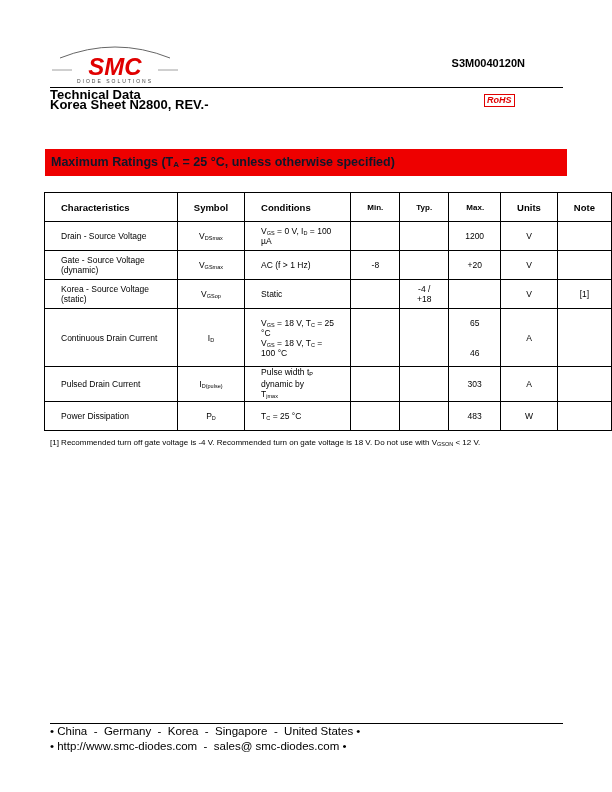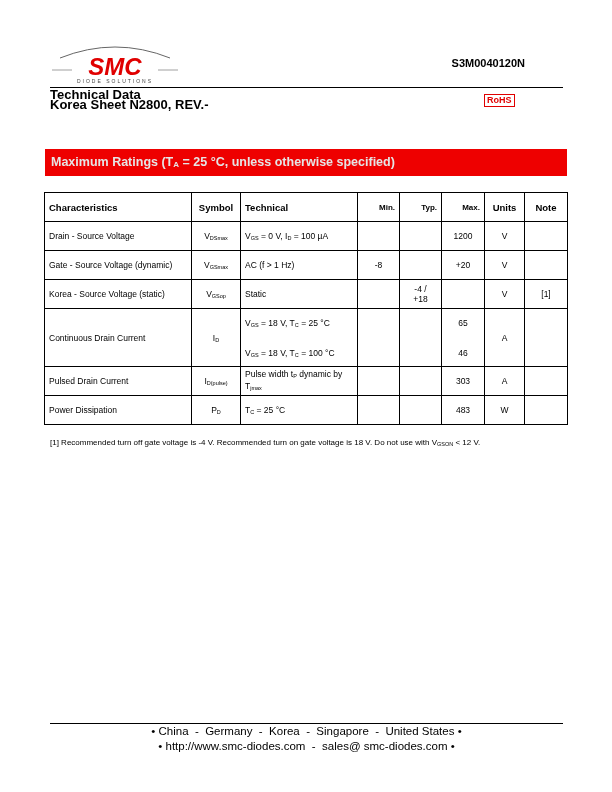--- a/index.html
+++ b/index.html
@@ -2,35 +2,35 @@
 <html><head>
 <meta charset="utf-8">
 <style>
   html,body{margin:0;padding:0;background:#fff;}
   body{width:612px;height:792px;position:relative;font-family:"Liberation Sans",sans-serif;color:#000;overflow:hidden;}
   .abs{position:absolute;}
   #logo{left:52px;top:40px;width:126px;height:46px;}
   #part-number{left:400px;top:57px;width:125px;text-align:right;font-weight:bold;font-size:11px;}
   #header-rule{left:50px;top:87px;width:513px;height:1px;background:#000;}
   #doc-info{left:50px;top:90px;font-size:13px;font-weight:bold;line-height:10px;}
-  #rohs{left:484px;top:94px;border:1.5px solid #e00000;color:#e00000;font-weight:bold;font-size:9px;padding:0 2px;line-height:11px;}
-  #section-banner{left:45px;top:149px;width:522px;height:27px;background:#ee0000;color:#e5e5e5;font-weight:bold;font-size:12.5px;line-height:27px;padding-left:6px;box-sizing:border-box;}
+  #rohs{left:484px;top:94px;border:1.5px solid #e00000;color:#e00000;font-weight:bold;font-size:9px;padding:0 2px;line-height:11px;font-style:italic;}
+  #section-banner{left:45px;top:149px;width:522px;height:27px;background:#ee0000;color:#0f172a;font-weight:bold;font-size:12.5px;line-height:27px;padding-left:6px;box-sizing:border-box;}
   #section-banner sub{font-size:8px;vertical-align:-1px;}
   table#ratings{position:absolute;left:44px;top:192px;border-collapse:collapse;font-size:8.5px;table-layout:fixed;}
-  #ratings td,#ratings th{border:1px solid #000;padding:0 4px;height:28px;vertical-align:middle;}
+  #ratings td,#ratings th{border:1px solid #000;padding:0 16px;height:28px;vertical-align:middle;}
   #ratings th{font-weight:bold;font-size:9.5px;}
   #ratings th.sm{font-size:8px;text-align:right;}
   .c{text-align:center;}
   .l{text-align:left;}
   sub{font-size:5.5px;vertical-align:-1px;}
   .tall{height:57px !important;}
   .stack{display:flex;flex-direction:column;justify-content:space-between;height:40px;}
   #footnote{left:50px;top:438px;font-size:8px;}
   #footer-rule{left:50px;top:723px;width:513px;height:1px;background:#000;}
-  #footer{left:50px;top:724px;width:513px;text-align:center;font-size:11.5px;line-height:15px;}
+  #footer{left:50px;top:724px;width:513px;font-size:11.5px;line-height:15px;}
 </style>
 </head>
 <body>
 
 <div id="logo" class="abs">
   <svg width="126" height="46" viewBox="0 0 126 46">
     <path d="M8 18 Q63 -4 118 18" stroke="#666" stroke-width="1" fill="none"></path>
     <line x1="0" y1="30" x2="20" y2="30" stroke="#888" stroke-width="0.8"></line>
     <line x1="106" y1="30" x2="126" y2="30" stroke="#888" stroke-width="0.8"></line>
     <text x="63" y="35" text-anchor="middle" font-family="Liberation Sans, sans-serif" font-weight="bold" font-size="24" fill="#e00000" font-style="italic">SMC</text>
@@ -58,21 +58,21 @@
       <col style="width:42px">
       <col style="width:42px">
       <col style="width:43px">
       <col style="width:40px">
       <col style="width:43px">
   </colgroup>
   <tbody>
       <tr>
     <th class="l">Characteristics</th>
     <th class="c">Symbol</th>
-    <th class="l">Technical</th>
+    <th class="l">Conditions</th>
     <th class="c sm">Min.</th>
     <th class="c sm">Typ.</th>
     <th class="c sm">Max.</th>
     <th class="c">Units</th>
     <th class="c">Note</th>
   </tr>
 
   <tr>
     <td class="l">Drain - Source Voltage</td>
     <td class="c"><span>V</span><sub>DSmax</sub></td>

